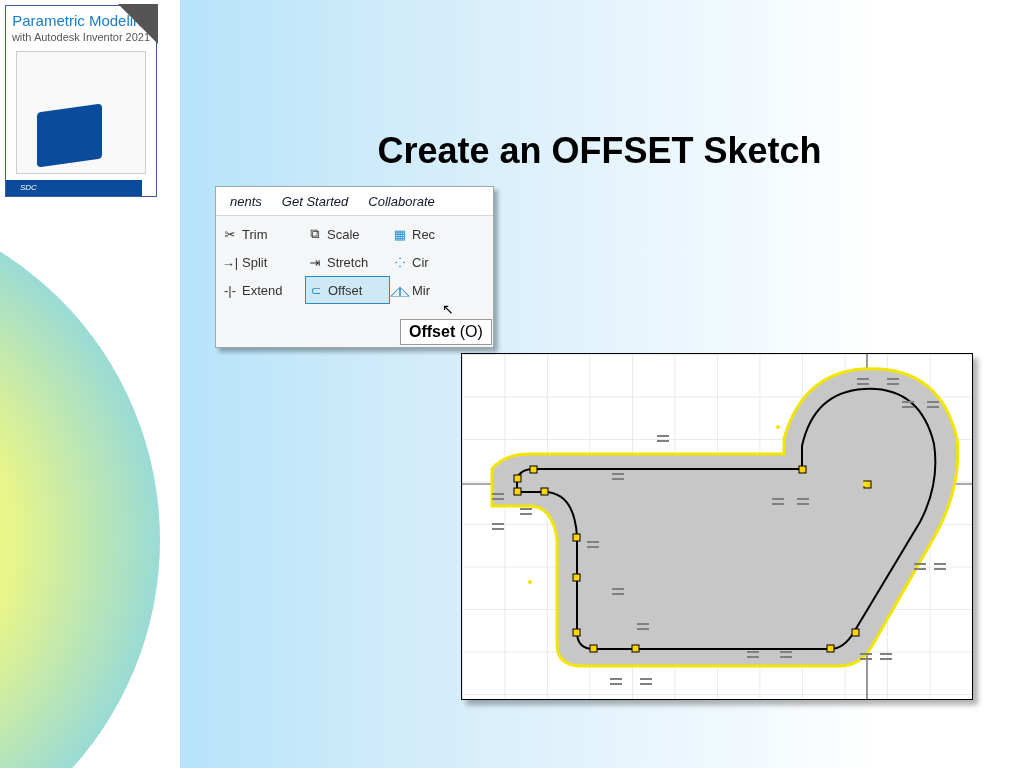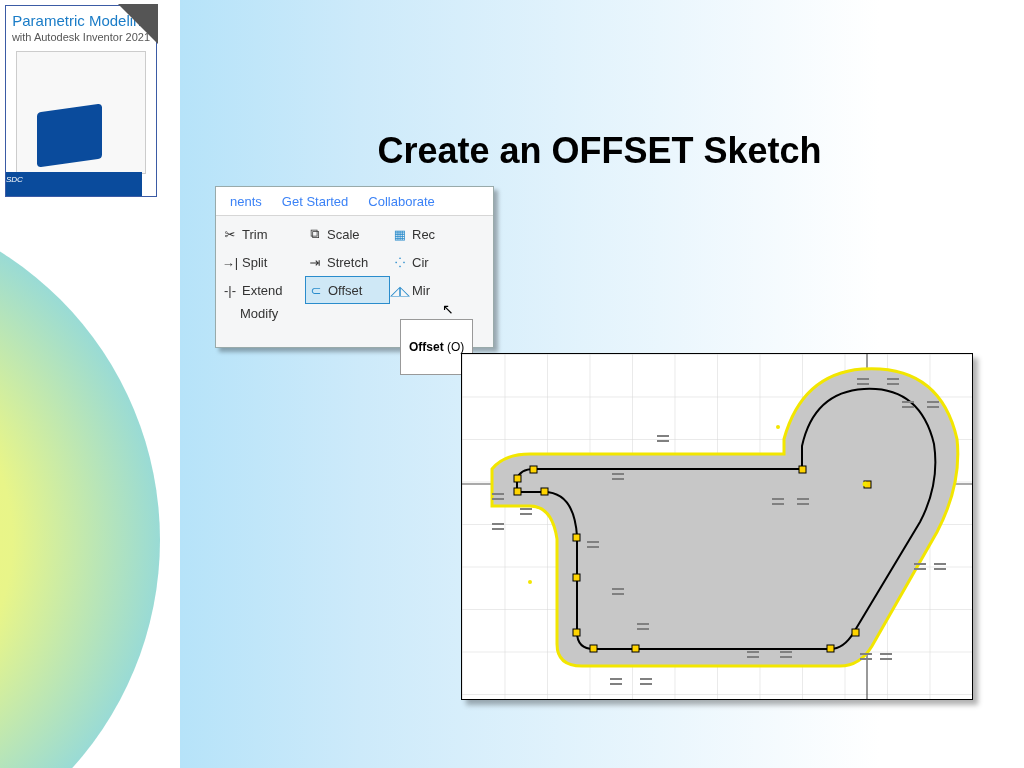--- a/index.html
+++ b/index.html
@@ -86,27 +86,27 @@
     height: 55px;
     background: #0a4b9c;
     transform: skewY(-8deg);
     border-radius: 4px;
   }
   .book-footer {
     position: absolute;
     left: 0;
     bottom: 0;
     right: 14px;
-    height: 24px;
+    height: 16px;
     background: #0a4b9c;
     color: #fff;
     font-size: 8px;
     font-style: italic;
     line-height: 16px;
-    padding-left: 0;
+    padding-left: 14px;
   }
 
   
   .slide-title {
     position: absolute;
     left: 215px;
     right: 40px;
     top: 130px;
     text-align: center;
     font-size: 36px;
@@ -125,22 +125,23 @@
     border: 1px solid #9aa;
     box-shadow: 4px 4px 4px rgba(0,0,0,0.3);
   }
   .ribbon-tabs {
     height: 28px;
     background: #fff;
     border-bottom: 1px solid #d6d6d6;
     display: flex;
     align-items: center;
     font-size: 13px;
-    color: #3b82f6;
+    color: #0f172a;
     padding: 0 4px;
+    font-style: italic;
   }
   .ribbon-tabs span { margin: 0 10px; white-space: nowrap; }
   .ribbon-body {
     display: flex;
     flex-wrap: wrap;
     padding: 4px 4px 0 4px;
   }
   .rbtn {
     display: flex;
     align-items: center;
@@ -169,22 +170,22 @@
     color: #333;
     padding: 2px 8px 4px 20px;
     border-top: 0;
   }
   .tooltip {
     position: absolute;
     left: 184px;
     top: 132px;
     background: #fff;
     border: 1px solid #999;
-    font-size: 12px;
-    padding: 20px 8px;
+    font-size: 16px;
+    padding: 3px 8px;
     white-space: nowrap;
   }
   .tooltip b { font-weight: bold; }
   .cursor-arrow {
     position: absolute;
     left: 226px;
     top: 114px;
     font-size: 14px;
     color: #000;
   }
@@ -262,21 +263,20 @@
     </div>
     <div class="rbtn hover">
       <span class="ico" style="color:#2a8ccc;">⊂</span>
       <span>Offset</span>
     </div>
     <div class="rbtn">
       <span class="ico" style="color:#2a8ccc;">◿◺</span>
       <span>Mir</span>
     </div>
 
-    <div class="panel-label">Modify</div>
   </div>
   <span class="cursor-arrow">↖</span>
   <div class="tooltip">
     <b>Offset</b>
     <span>(O)</span>
   </div>
 </div>
 
 <div class="canvas">
   <svg viewBox="0 0 510 345" width="510" height="345">

